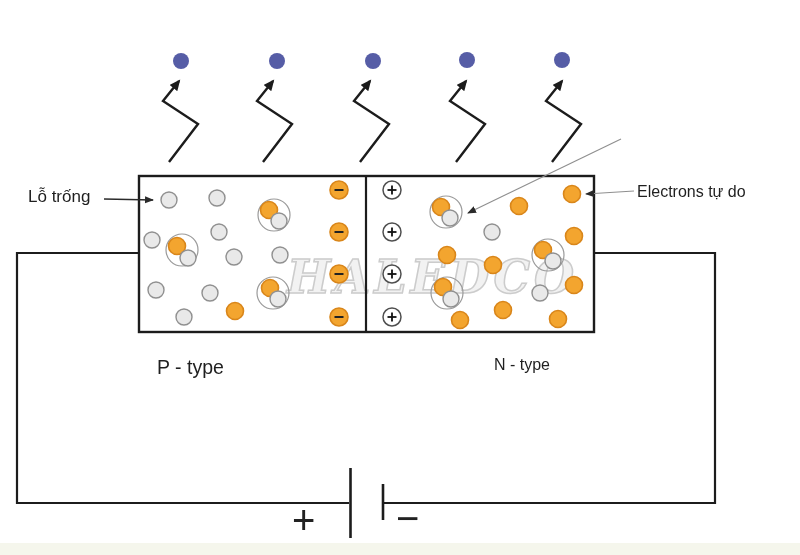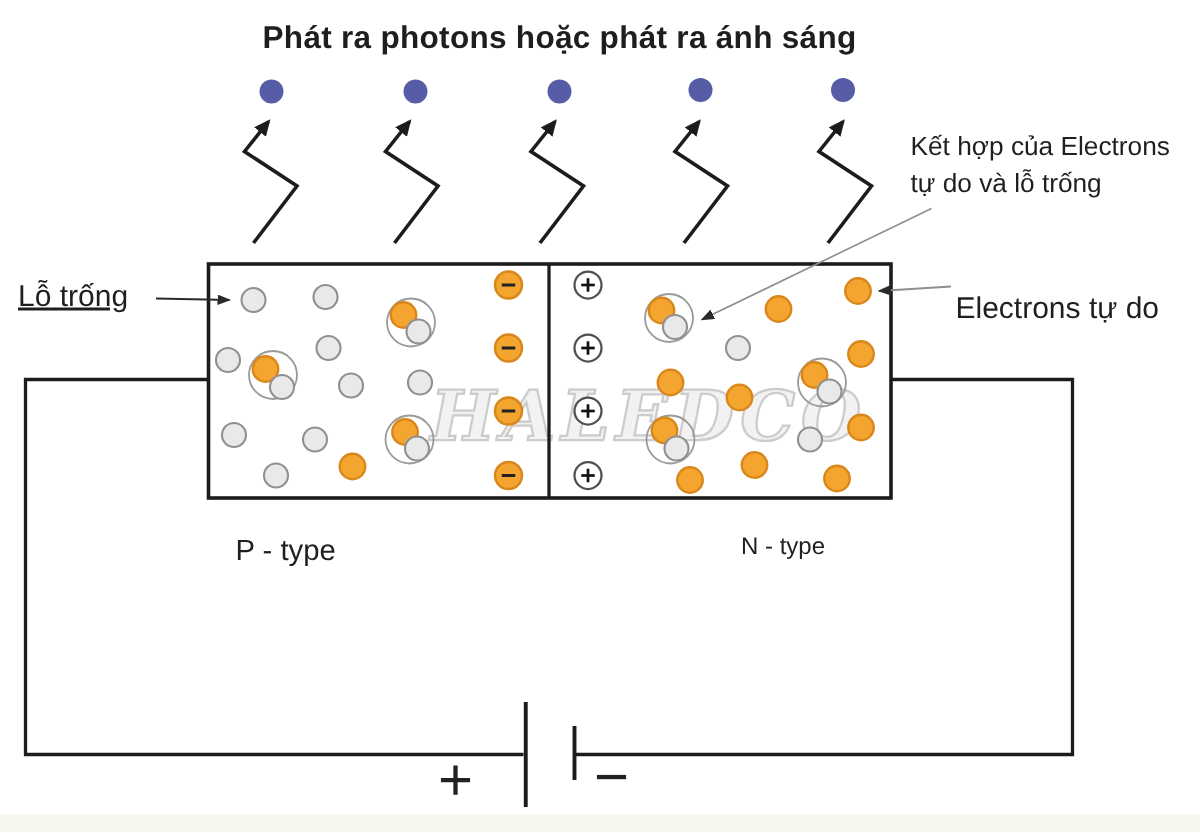--- a/index.html
+++ b/index.html
@@ -6,22 +6,22 @@
   .stage{
     position:relative;width:800px;height:555px;overflow:hidden;
     background:#ffffff;font-family:"Liberation Sans",sans-serif;color:#1f1f1f;
   }
   .canvas{position:absolute;left:0;top:0;}
   .txt{position:absolute;white-space:nowrap;}
   .title{
     left:373px;top:14px;transform:translateX(-50%);
     font-size:21px;font-weight:600;letter-spacing:.2px;color:#1e1e1e;
   }
-  .hole-label{left:12px;top:187px;font-size:20px;font-weight:500;text-decoration:underline;}
-  .free-electrons-label{left:637px;top:195px;font-size:20px;font-weight:500;}
+  .hole-label{left:28px;top:187px;font-size:17px;font-weight:500;}
+  .free-electrons-label{left:637px;top:183px;font-size:16px;font-weight:500;}
   .recomb-label{
     left:607px;top:85px;width:186px;white-space:normal;
     font-size:17.5px;line-height:1.4;font-weight:500;
   }
   .p-type-label{left:157px;top:356px;font-size:19.5px;font-weight:400;}
   .n-type-label{left:494px;top:356px;font-size:16px;font-weight:500;}
   .battery-plus{left:292px;top:498px;font-size:40px;font-weight:400;color:#222;}
   .battery-minus{left:396px;top:496px;font-size:40px;font-weight:400;color:#222;}
   .watermark{
     position:absolute;left:287px;top:250px;
@@ -133,23 +133,21 @@
         <circle cx="392" cy="317" r="9" fill="#ffffff" stroke="#4f4f4f" stroke-width="1.5"></circle>
         <line x1="387.5" y1="317" x2="396.5" y2="317" stroke="#111" stroke-width="1.8"></line>
         <line x1="392" y1="312.5" x2="392" y2="321.5" stroke="#111" stroke-width="1.8"></line>
       </g>
 
     <line x1="104" y1="199" x2="153" y2="200" stroke="#2a2a2a" stroke-width="1.3" marker-end="url(#mSmall)"></line>
     <line x1="621" y1="139" x2="468" y2="213" stroke="#8f8f8f" stroke-width="1.1" marker-end="url(#mSmall)"></line>
     <line x1="634" y1="191" x2="586" y2="194" stroke="#8f8f8f" stroke-width="1.2" marker-end="url(#mSmall)"></line>
   </svg>
 
-  <div class="txt title">Phát ra photons hoặc phát ra ánh sáng</div>
   <div class="txt hole-label">Lỗ trống</div>
-  <div class="txt recomb-label">Kết hợp của Electrons tự do và lỗ trống</div>
   <div class="txt free-electrons-label">Electrons tự do</div>
   <div class="txt p-type-label">P - type</div>
   <div class="txt n-type-label">N - type</div>
   <div class="txt battery-plus">+</div>
   <div class="txt battery-minus">−</div>
 
   <div class="bottom-strip"></div>
 </div>
 
 </body></html>

